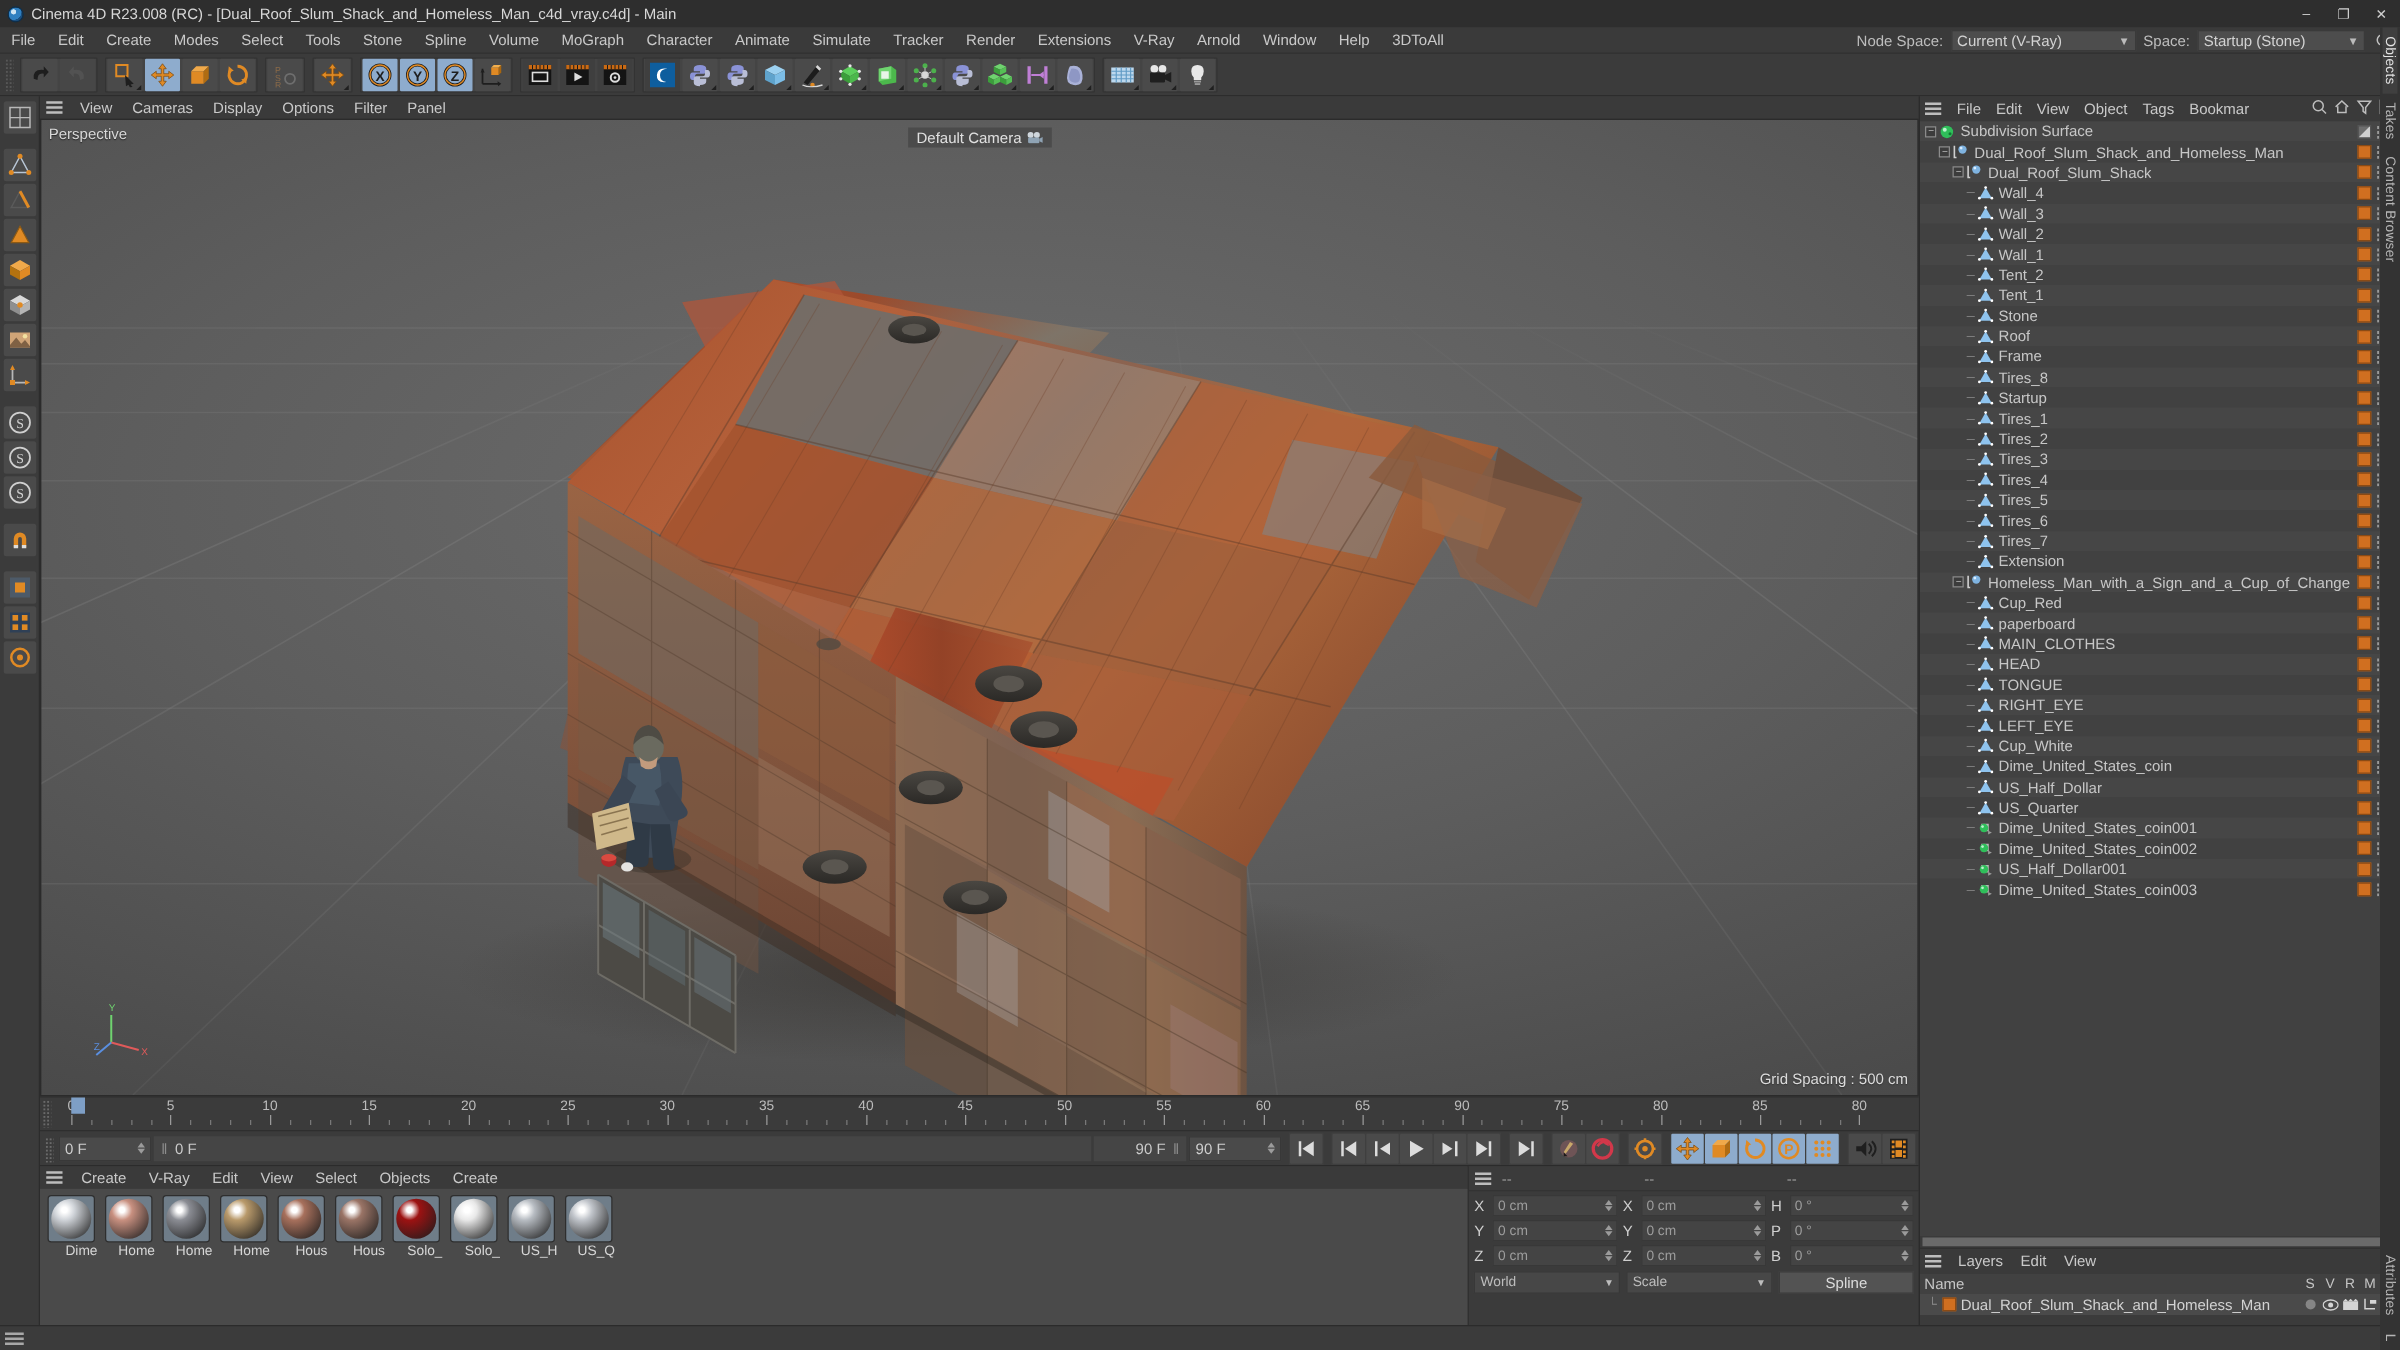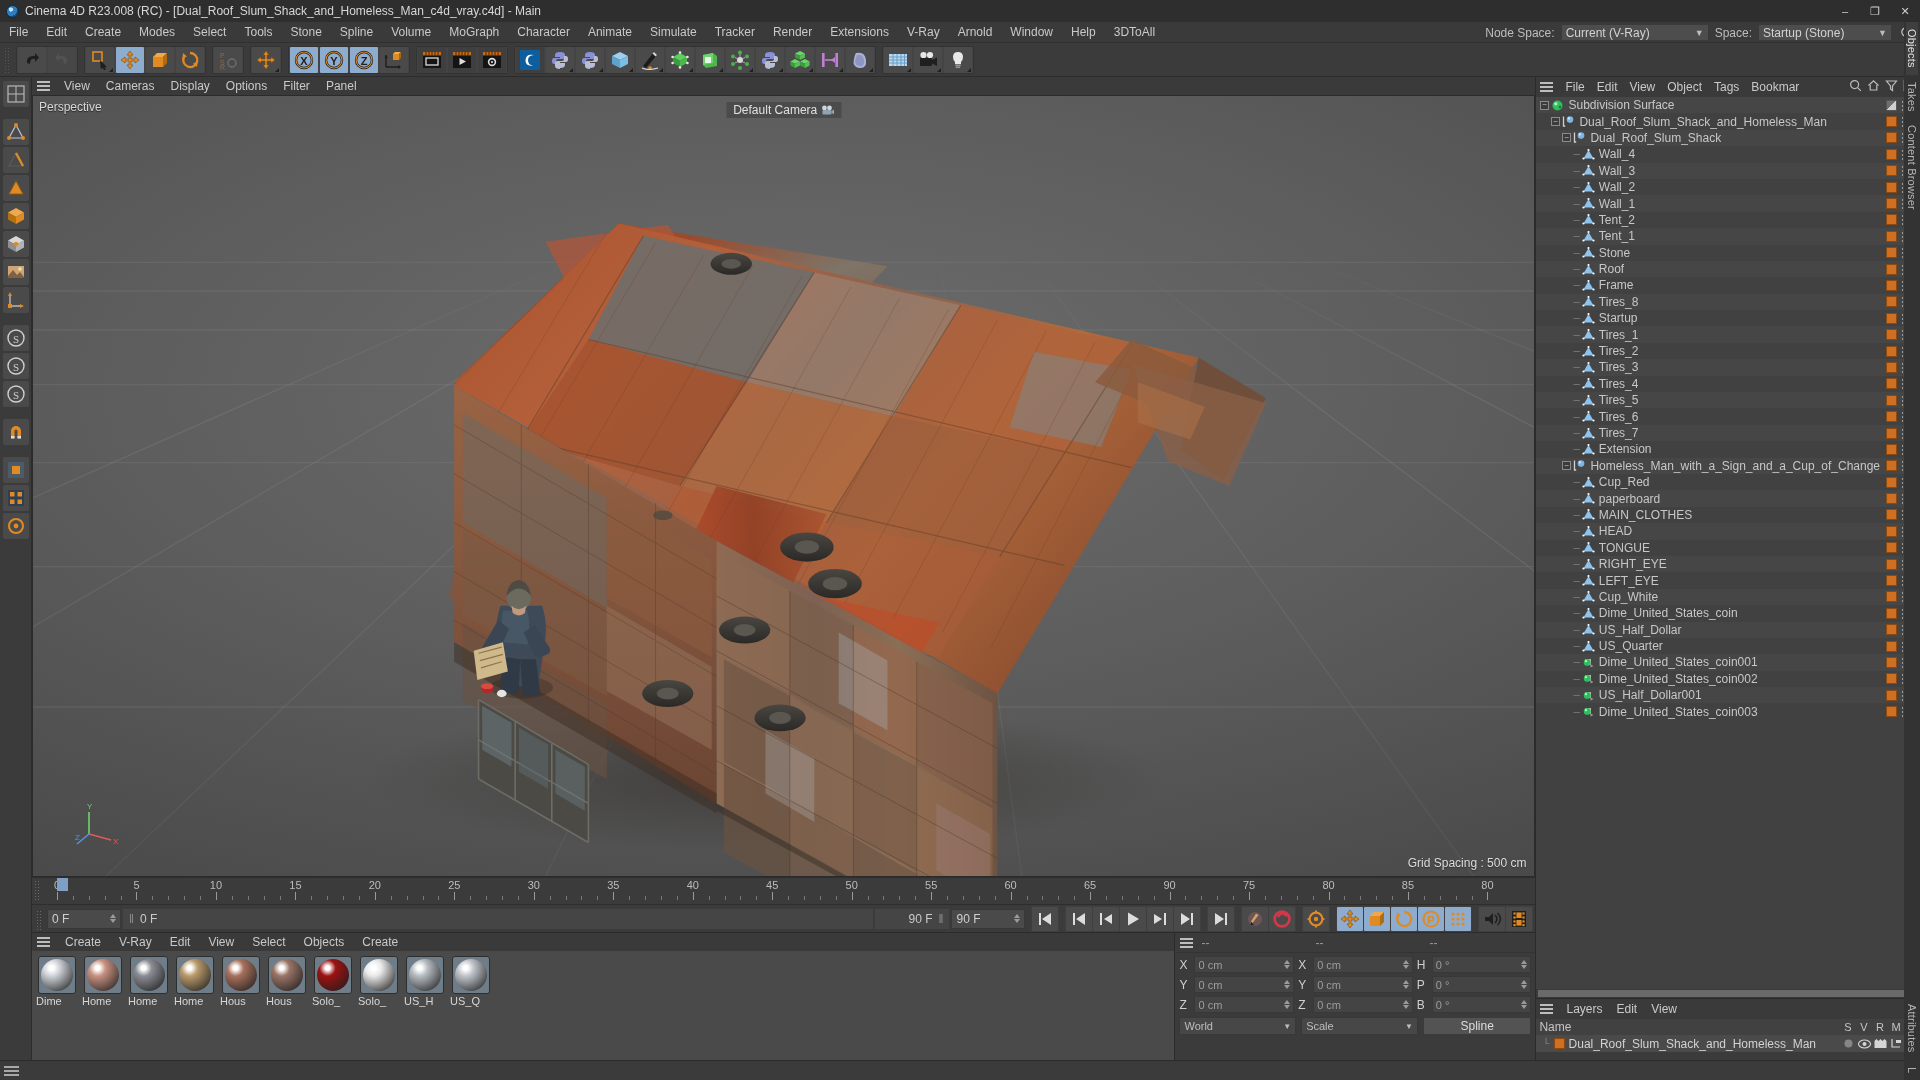--- a/index.html
+++ b/index.html
@@ -112,21 +112,21 @@
   .spin i.dn { border-top: 4px solid #9b9b9b; }
   .tbar-flat { background: #454545; height: 20px; display: flex; align-items: center; padding: 0 6px; font-size: 12px; color: #cacaca; }
   .pbtn { width: 26px; height: 24px; background: #4a4a4a; display: flex; align-items: center; justify-content: center; border-radius: 1px; }
   .pbtn.sel { background: #8eaccd; }
 
   
   .bottom { flex: 0 0 128px; display: flex; background: #3b3b3b; border-top: 1px solid #2b2b2b; }
   .matman { flex: 1 1 auto; display: flex; flex-direction: column; border-right: 1px solid #2b2b2b; min-width: 0; }
   .mm-menu { height: 18px; background: #3a3a3a; display: flex; align-items: center; padding-left: 4px; flex: 0 0 18px; }
   .mm-body { flex: 1 1 auto; background: #4a4a4a; padding: 5px 4px; display: flex; gap: 4px; align-items: flex-start; }
-  .mat { width: 42px; text-align: left; }
+  .mat { width: 42px; text-align: right; }
   .mat .ball { width: 38px; height: 38px; border-radius: 3px; border: 1px solid #2e2e2e; margin: 0 auto; overflow: hidden; position: relative; background: #6f7d89; }
   .mat .ball .sph { position: absolute; inset: 2px; border-radius: 50%; }
   .mat .nm { font-size: 11px; color: #d6d6d6; margin-top: 1px; overflow: hidden; white-space: nowrap; text-overflow: clip; }
 
   .coords { flex: 0 0 360px; display: flex; flex-direction: column; background: #3b3b3b; }
   .co-menu { height: 20px; display: flex; align-items: center; padding-left: 4px; gap: 0; border-bottom: 1px solid #333; }
   .co-dash { font-size: 12px; color: #9a9a9a; }
   .co-rows { padding: 3px 4px 0 4px; display: flex; flex-direction: column; gap: 3px; }
   .co-row { display: flex; gap: 4px; align-items: center; }
   .co-lab { width: 11px; font-size: 12px; color: #cfcfcf; text-align: left; }

